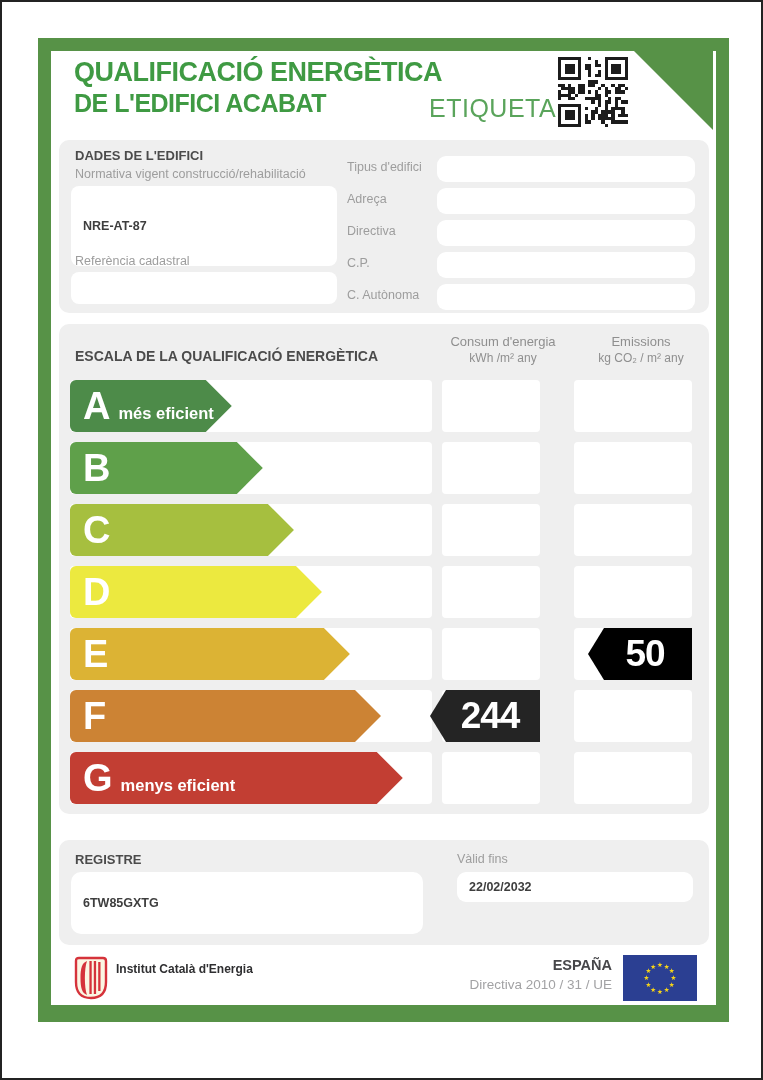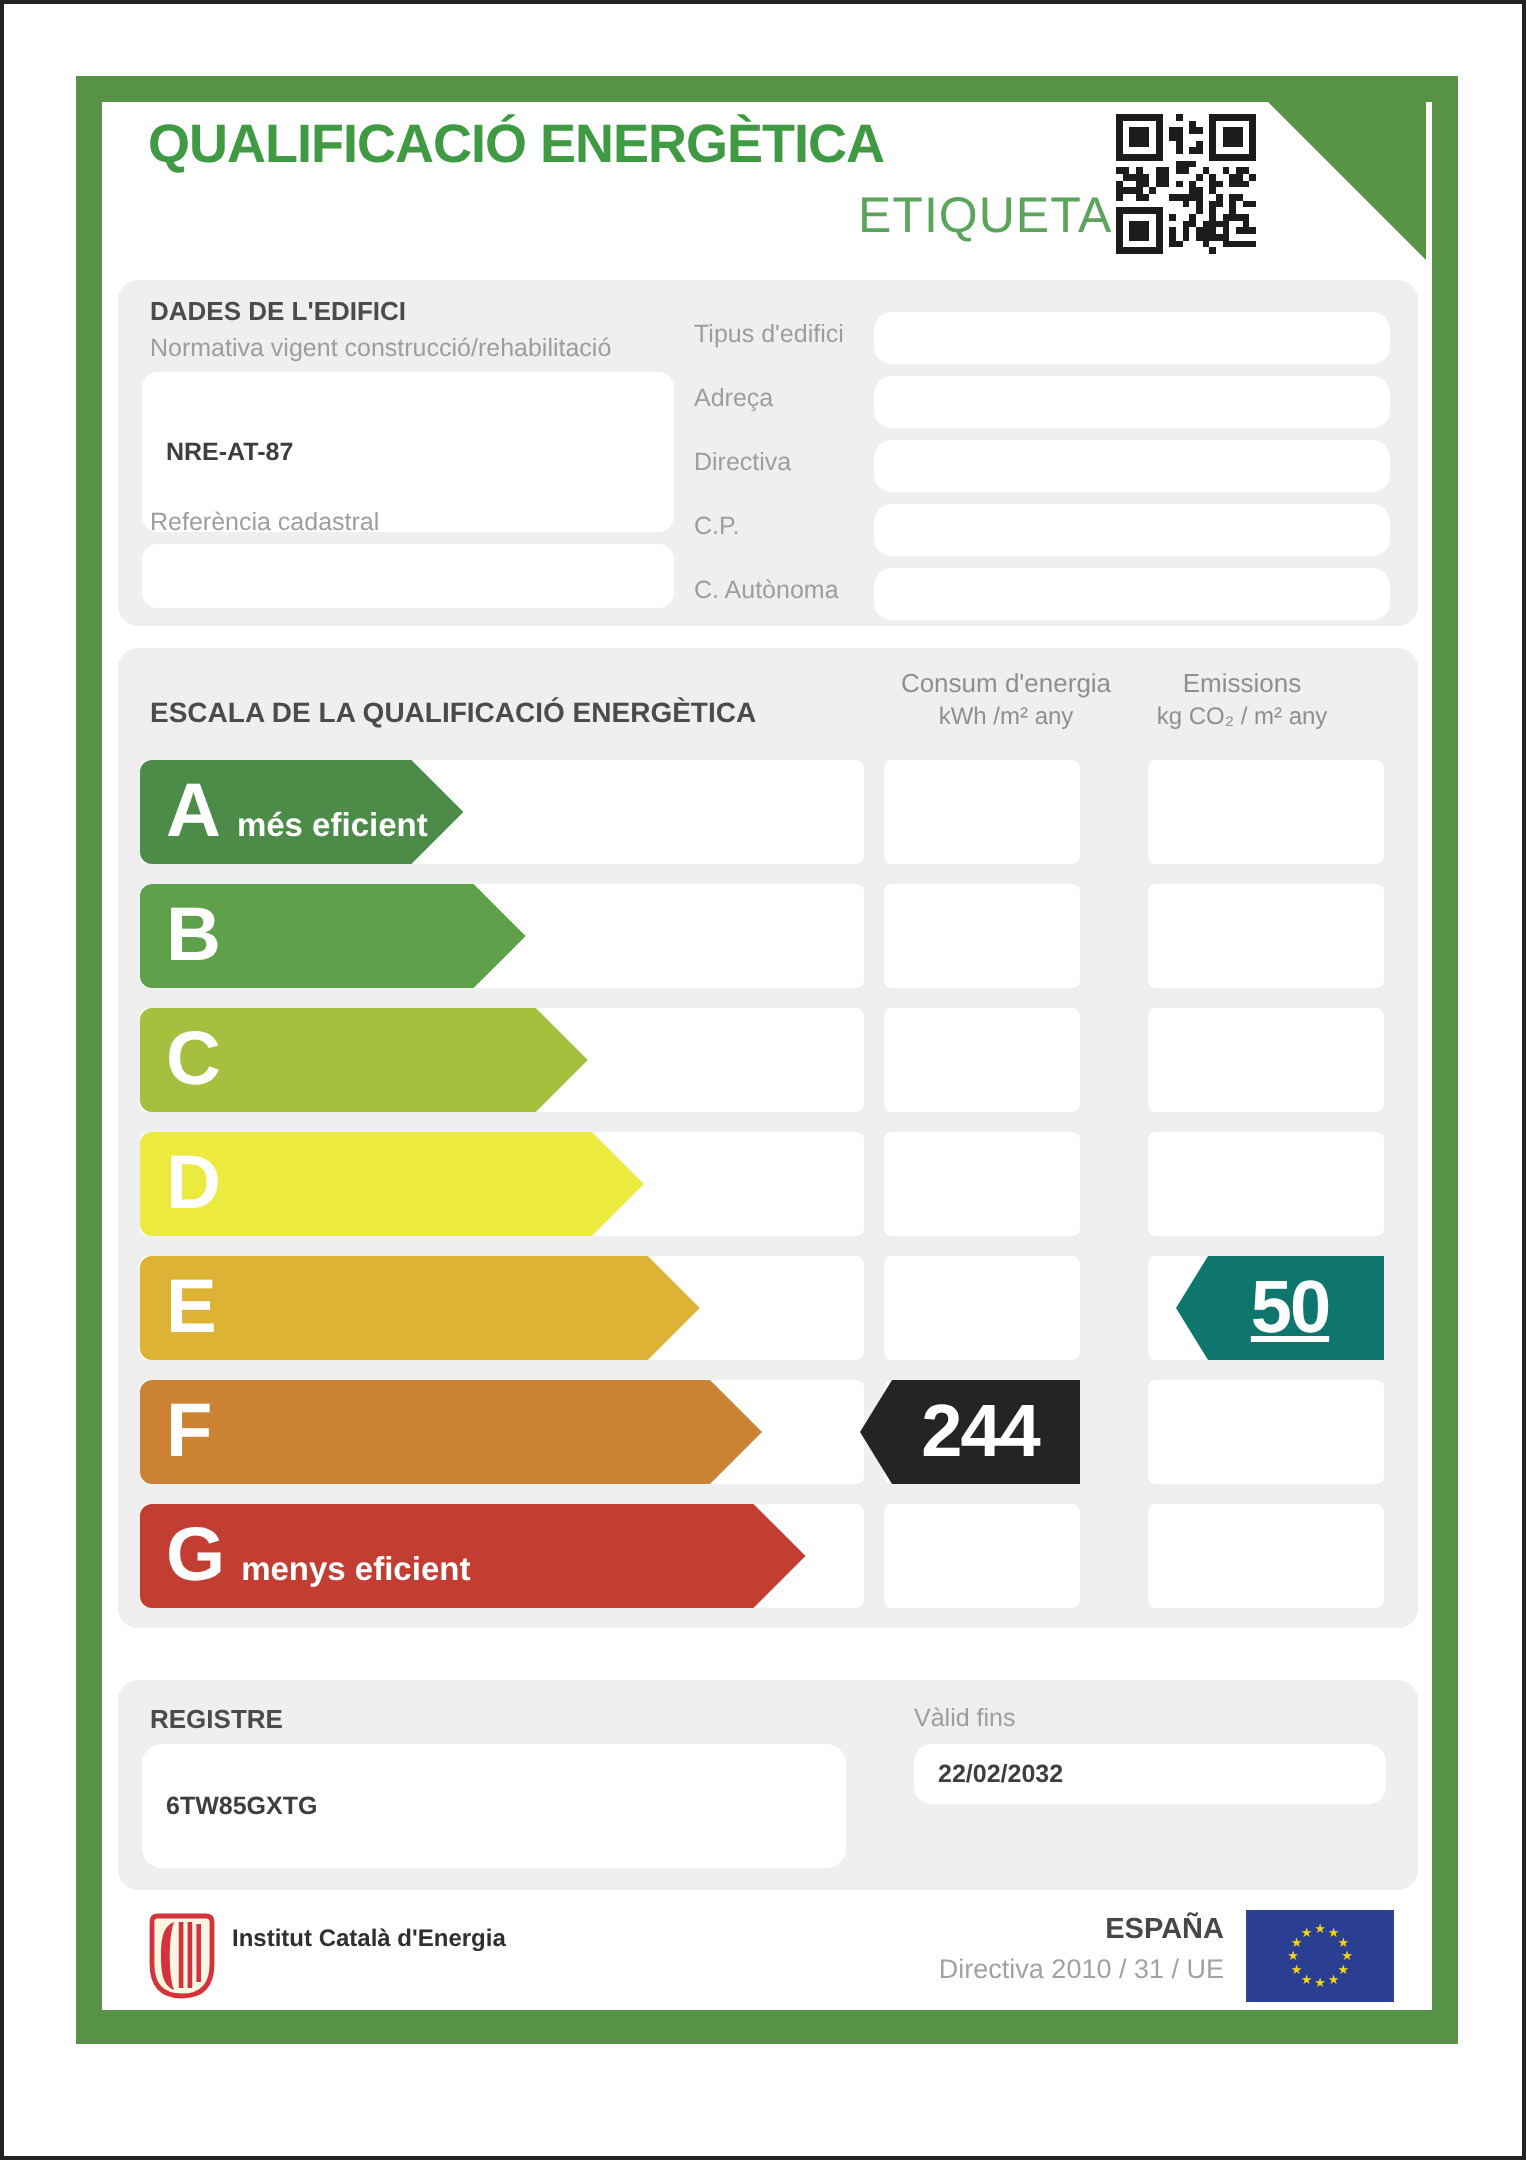--- a/index.html
+++ b/index.html
@@ -67,20 +67,21 @@
 </style>
 </head>
 <body>
 
 <div class="page">
 
   <div class="frame" style="border-color: rgb(87, 146, 71);"></div>
   <div class="corner-triangle" style="background: rgb(87, 146, 71);"></div>
 
   <div class="abs title1" style="color: rgb(63, 154, 67);">QUALIFICACIÓ ENERGÈTICA</div>
+  <div class="abs title2" style="color: rgb(63, 154, 67);">DE L'EDIFICI ACABAT</div>
   <div class="abs tag" style="color: rgb(90, 164, 91);">ETIQUETA</div>
 
   <div class="abs qr">
     <svg viewBox="0 0 21 21" width="70" height="70" shape-rendering="crispEdges">
       <rect x="0" y="0" width="21" height="21" fill="#ffffff"></rect>
       <g fill="#1c1c1c">
         <rect x="0" y="0" width="7" height="7"></rect>
           <rect x="14" y="0" width="7" height="7"></rect>
           <rect x="0" y="14" width="7" height="7"></rect>
       </g>
@@ -256,21 +257,21 @@
     </div>
   </div>
 
   <div class="panel panel-scale">
     <div class="abs section-title" style="left:16px; top:24px; font-size:14px;">ESCALA DE LA QUALIFICACIÓ ENERGÈTICA</div>
 
     <div class="colhdr" style="left:364px; top:10px;">
       <div class="h">Consum d'energia</div>
       <div class="u">kWh /m²  any</div>
     </div>
-    <div class="colhdr" style="left:482px; top:10px;">
+    <div class="colhdr" style="left:502px; top:10px;">
       <div class="h">Emissions</div>
       <div class="u">kg CO₂  / m²  any</div>
     </div>
 
     <div class="rrow" style="top:56px;">
       <div class="cell cell-label"></div>
       <div class="cell cell-consum"></div>
       <div class="cell cell-emiss"></div>
       <div class="bar" style="width: 26%; background: rgb(77, 139, 73);">
         <span class="letter">A</span>
@@ -302,21 +303,21 @@
       <div class="cell cell-emiss"></div>
       <div class="bar" style="width: 40.5%; background: rgb(236, 233, 63);">
         <span class="letter">D</span>
       </div>
     </div>
 
     <div class="rrow" style="top:304px;">
       <div class="cell cell-label"></div>
       <div class="cell cell-consum"></div>
       <div class="cell cell-emiss">
-        <div class="badge" style="width: 104px; background: #0f766e; text-decoration: underline;">
+        <div class="badge" style="width: 104px; background: #000000;">
           <span>50</span>
         </div>
       </div>
       <div class="bar" style="width: 45%; background: rgb(220, 179, 52);">
         <span class="letter">E</span>
       </div>
     </div>
 
     <div class="rrow" style="top:366px;">
       <div class="cell cell-label"></div>

